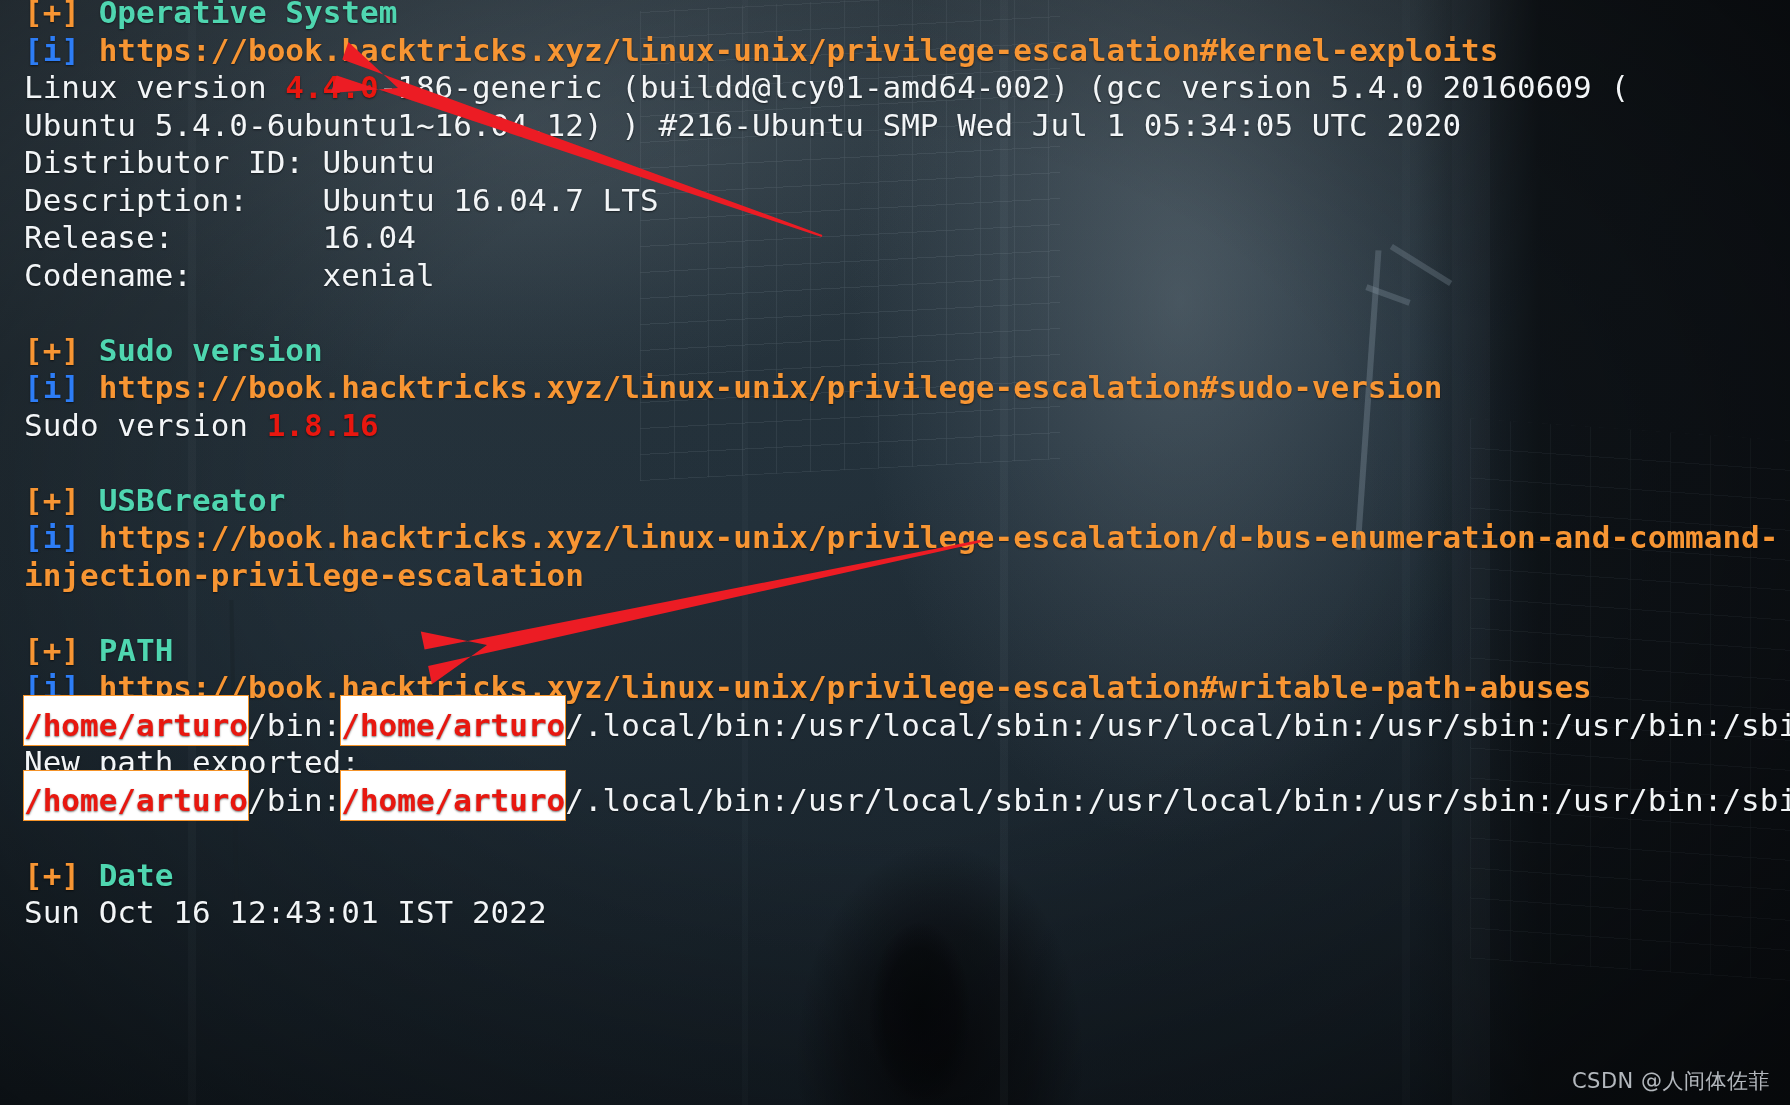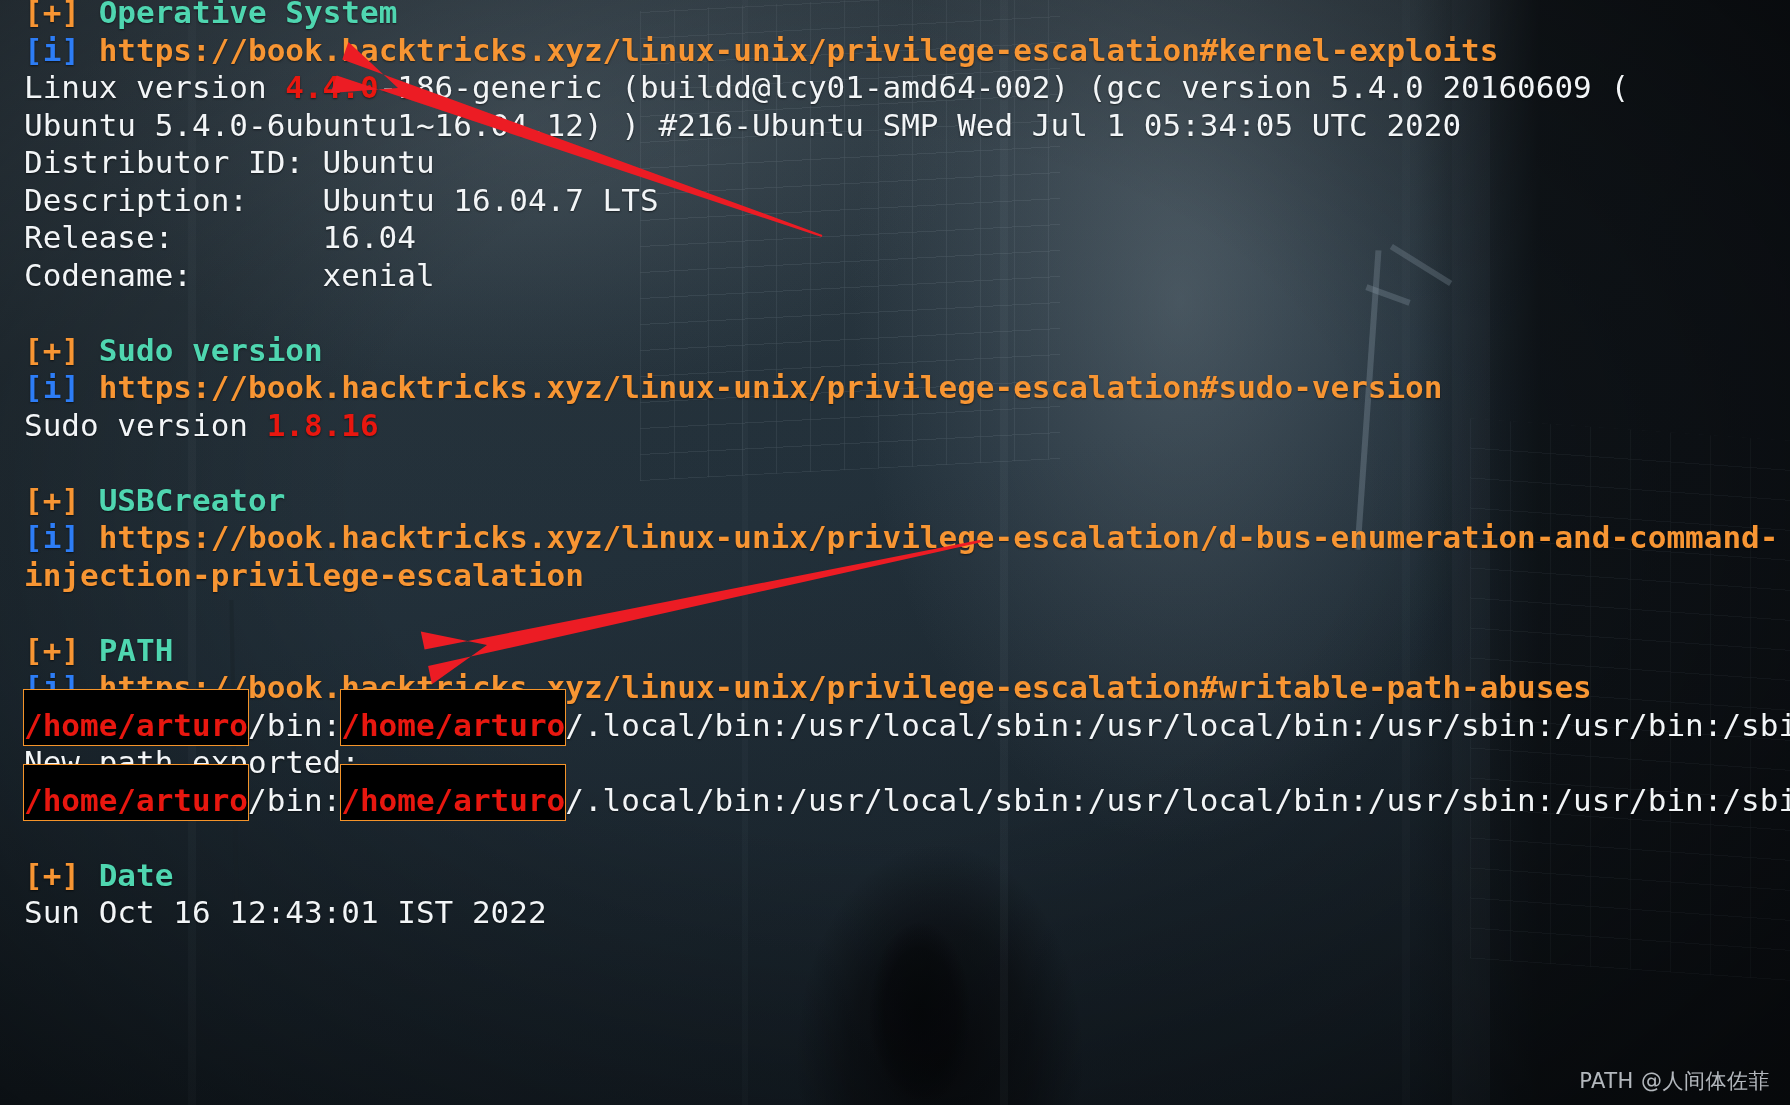--- a/index.html
+++ b/index.html
@@ -103,24 +103,24 @@
   .line { min-height: 37.5px; }
   .blank { height: 37.5px; }
 
   .mark-plus { color: #f79533; font-weight: bold; }
   .mark-info { color: #2d7df6; font-weight: bold; }
   .sec-title { color: #4fd6b0; font-weight: bold; }
   .url { color: #f79533; font-weight: bold; }
   .plain { color: #f2f5f7; text-align: center; }
   .val-red { color: #e8170f; font-weight: bold; }
   .hl {
-    background: #000000;
+    background: #ffffff;
     color: #e8170f;
     font-weight: bold;
-    padding: 17px 0 2px 0;
+    padding: 11px 0 2px 0;
     box-shadow: 0 0 0 1px #f5942a;
   }
 
   
   .arrow-svg { position: absolute; left: 0; top: 0; pointer-events: none; }
 
   
   .watermark {
     position: absolute;
     right: 20px;
@@ -148,14 +148,14 @@
   </div>
   <div class="vignette"></div>
 
   <div class="term" id="terminal-output"><div class="line"><span class="mark-plus">[+]</span> <span class="sec-title">Operative System</span></div><div class="line"><span class="mark-info">[i]</span> <span class="url">https://book.hacktricks.xyz/linux-unix/privilege-escalation#kernel-exploits</span></div><div class="line"><span class="plain">Linux version </span><span class="val-red">4.4.0</span><span class="plain">-186-generic (buildd@lcy01-amd64-002) (gcc version 5.4.0 20160609 (</span></div><div class="line"><span class="plain">Ubuntu 5.4.0-6ubuntu1~16.04.12) ) #216-Ubuntu SMP Wed Jul 1 05:34:05 UTC 2020</span></div><div class="line"><span class="plain">Distributor ID: Ubuntu</span></div><div class="line"><span class="plain">Description:    Ubuntu 16.04.7 LTS</span></div><div class="line"><span class="plain">Release:        16.04</span></div><div class="line"><span class="plain">Codename:       xenial</span></div><div class="blank"></div><div class="line"><span class="mark-plus">[+]</span> <span class="sec-title">Sudo version</span></div><div class="line"><span class="mark-info">[i]</span> <span class="url">https://book.hacktricks.xyz/linux-unix/privilege-escalation#sudo-version</span></div><div class="line"><span class="plain">Sudo version </span><span class="val-red">1.8.16</span></div><div class="blank"></div><div class="line"><span class="mark-plus">[+]</span> <span class="sec-title">USBCreator</span></div><div class="line"><span class="mark-info">[i]</span> <span class="url">https://book.hacktricks.xyz/linux-unix/privilege-escalation/d-bus-enumeration-and-command-injection-privilege-escalation</span></div><div class="blank"></div><div class="line"><span class="mark-plus">[+]</span> <span class="sec-title">PATH</span></div><div class="line"><span class="mark-info">[i]</span> <span class="url">https://book.hacktricks.xyz/linux-unix/privilege-escalation#writable-path-abuses</span></div><div class="line"><span class="hl">/home/arturo</span><span class="plain">/bin:</span><span class="hl">/home/arturo</span><span class="plain">/.local/bin:/usr/local/sbin:/usr/local/bin:/usr/sbin:/usr/bin:/sbin:/bin:/usr/games:/usr/local/games:/snap/bin</span></div><div class="line"><span class="plain">New path exported: </span><span class="hl">/home/arturo</span><span class="plain">/bin:</span><span class="hl">/home/arturo</span><span class="plain">/.local/bin:/usr/local/sbin:/usr/local/bin:/usr/sbin:/usr/bin:/sbin:/bin:/usr/games:/usr/local/games:/snap/bin</span></div><div class="blank"></div><div class="line"><span class="mark-plus">[+]</span> <span class="sec-title">Date</span></div><div class="line"><span class="plain">Sun Oct 16 12:43:01 IST 2022</span></div></div>
 
   <svg class="arrow-svg" id="arrow-layer" width="1790" height="1105">
       <polygon points="398.0,88.0 348.4,42.1 342.3,59.5 822.4,234.9 821.6,237.1 336.7,75.6 330.6,93.1" fill="#ec1c24"></polygon>
       <polygon points="487.0,645.0 420.8,631.4 424.6,649.5 980.8,539.8 981.2,542.2 428.1,666.1 431.9,684.2" fill="#ec1c24"></polygon>
     </svg>
 
-  <div class="watermark">PATH @人间体佐菲</div>
+  <div class="watermark">CSDN @人间体佐菲</div>
 </div>
 
 </body></html>

